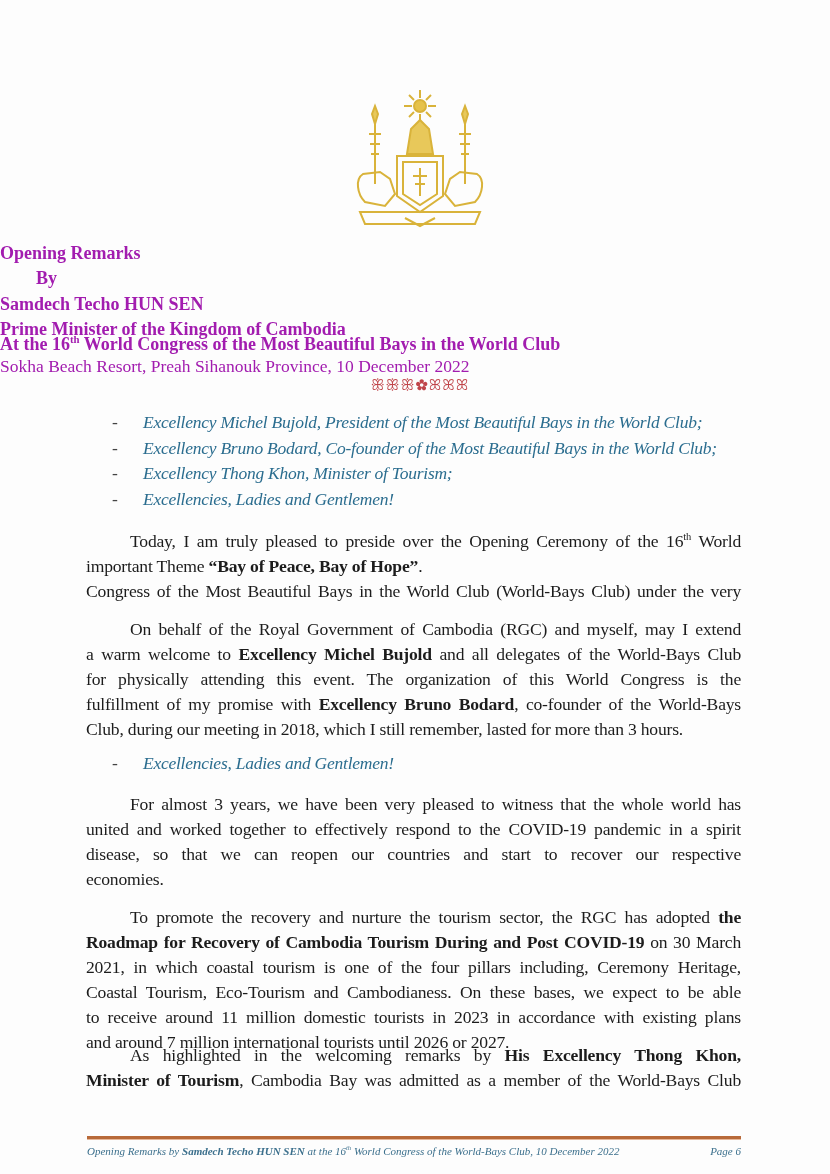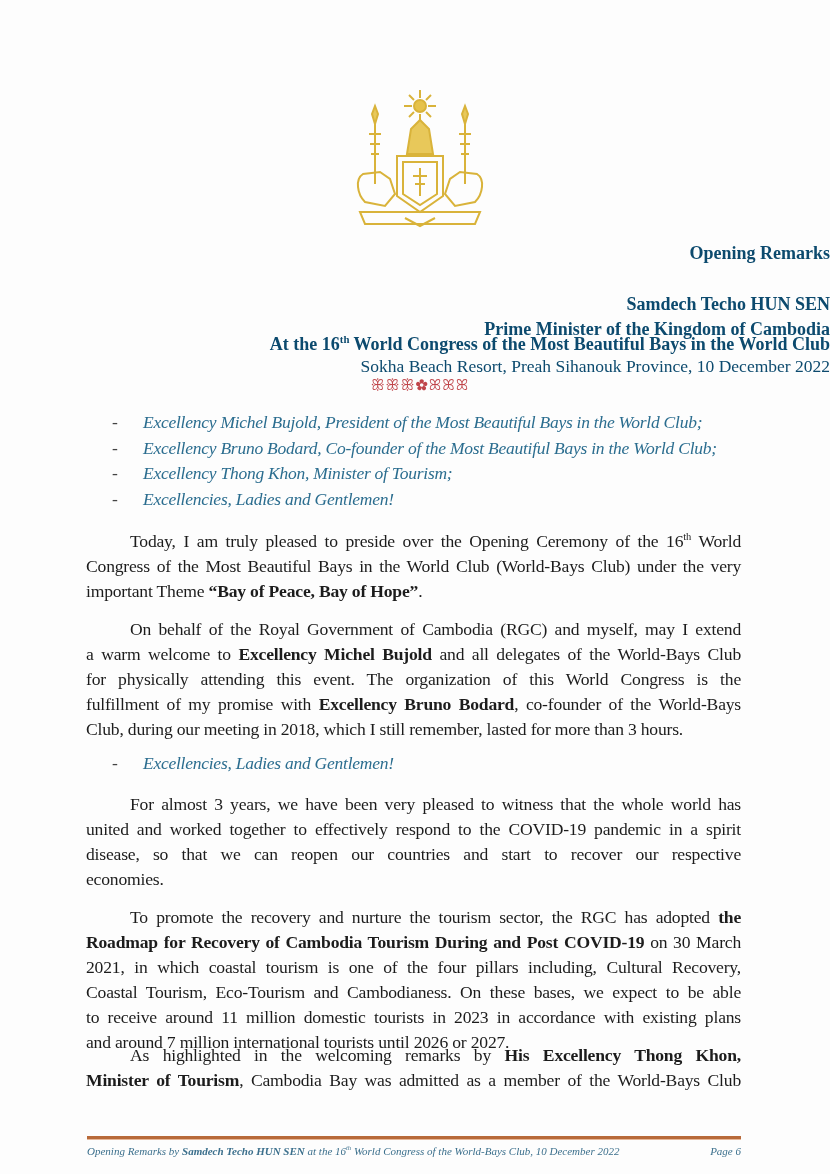--- a/index.html
+++ b/index.html
@@ -1,19 +1,19 @@
 <!DOCTYPE html>
 <html><head>
 <meta charset="utf-8">
 <style>
   html, body { margin: 0; padding: 0; background: #fdfdfd; }
   body { width: 830px; height: 1174px; position: relative; overflow: hidden;
          font-family: "Liberation Serif", "DejaVu Serif", serif; color: #1c1c1c; }
   .emblem { position: absolute; left: 345px; top: 84px; width: 150px; height: 150px; }
-  .heading { position: absolute; left: 0; width: 830px; text-align: right; color: #0c4a6e; }
+  .heading { position: absolute; left: 0; width: 830px; text-align: left; color: #a21caf; }
   .h-bold { font-weight: bold; font-size: 18px; }
   .h-reg { font-size: 17.5px; }
   sup { font-size: 0.6em; line-height: 0; vertical-align: super; font-family: Liberation Serif, serif; }
   .ornament { position: absolute; left: 366px; top: 377px; width: 108px; height: 18px; color: #c0454a;
               font-size: 15px; text-align: center; letter-spacing: 1px; }
   .saluts { position: absolute; left: 86px; top: 412px; width: 700px; }
   .salut { position: relative; height: 25.5px; font-style: italic; color: #2b6d8f; font-size: 17.5px; }
   .salut .dash { position: absolute; left: 26px; top: 0; color: #444; font-style: normal; }
   .salut .txt { position: absolute; left: 57px; top: 0; white-space: nowrap; letter-spacing: -0.25px; }
   .para { position: absolute; left: 86px; width: 655px; font-size: 17.6px; line-height: 25px; text-align: justify; letter-spacing: -0.2px; }
@@ -88,22 +88,22 @@
     <span class="txt">Excellency Thong Khon, Minister of Tourism;</span>
   </div>
   <div class="salut">
     <span class="dash">-</span>
     <span class="txt">Excellencies, Ladies and Gentlemen!</span>
   </div>
 </div>
 
 <div class="para" style="top:529px;">
   <span class="line jl"><span class="ind"></span><span>Today, I am truly pleased to preside over the Opening Ceremony of the 16</span><sup>th</sup><span> World</span></span>
+  <span class="line"><span>important Theme </span><b>“Bay of Peace, Bay of Hope”</b><span>.</span></span>
   <span class="line jl">Congress of the Most Beautiful Bays in the World Club (World-Bays Club) under the very</span>
-  <span class="line"><span>important Theme </span><b>“Bay of Peace, Bay of Hope”</b><span>.</span></span>
 </div>
 
 <div class="para" style="top:617px;">
   <span class="line jl"><span class="ind"></span><span>On behalf of the Royal Government of Cambodia (RGC) and myself, may I extend</span></span>
   <span class="line jl"><span>a warm welcome to </span><b>Excellency Michel Bujold</b><span> and all delegates of the World-Bays Club</span></span>
   <span class="line jl">for physically attending this event. The organization of this World Congress is the</span>
   <span class="line jl"><span>fulfillment of my promise with </span><b>Excellency Bruno Bodard</b><span>, co-founder of the World-Bays</span></span>
   <span class="line">Club, during our meeting in 2018, which I still remember, lasted for more than 3 hours.</span>
 </div>
 
@@ -117,21 +117,21 @@
 <div class="para" style="top:792px;">
   <span class="line jl"><span class="ind"></span><span>For almost 3 years, we have been very pleased to witness that the whole world has</span></span>
   <span class="line jl">united and worked together to effectively respond to the COVID-19 pandemic in a spirit</span>
   <span class="line jl">disease, so that we can reopen our countries and start to recover our respective</span>
   <span class="line">economies.</span>
 </div>
 
 <div class="para" style="top:905px;">
   <span class="line jl"><span class="ind"></span><span>To promote the recovery and nurture the tourism sector, the RGC has adopted </span><b>the</b></span>
   <span class="line jl"><b>Roadmap for Recovery of Cambodia Tourism During and Post COVID-19</b><span> on 30 March</span></span>
-  <span class="line jl">2021, in which coastal tourism is one of the four pillars including, Cultural Recovery,</span>
+  <span class="line jl">2021, in which coastal tourism is one of the four pillars including, Ceremony Heritage,</span>
   <span class="line jl">Coastal Tourism, Eco-Tourism and Cambodianess. On these bases, we expect to be able</span>
   <span class="line jl">to receive around 11 million domestic tourists in 2023 in accordance with existing plans</span>
   <span class="line">and around 7 million international tourists until 2026 or 2027.</span>
 </div>
 
 <div class="para" style="top:1043px;">
   <span class="line jl"><span class="ind"></span><span>As highlighted in the welcoming remarks by </span><b>His Excellency Thong Khon,</b></span>
   <span class="line jl"><b>Minister of Tourism</b><span>, Cambodia Bay was admitted as a member of the World-Bays Club</span></span>
 </div>
 

